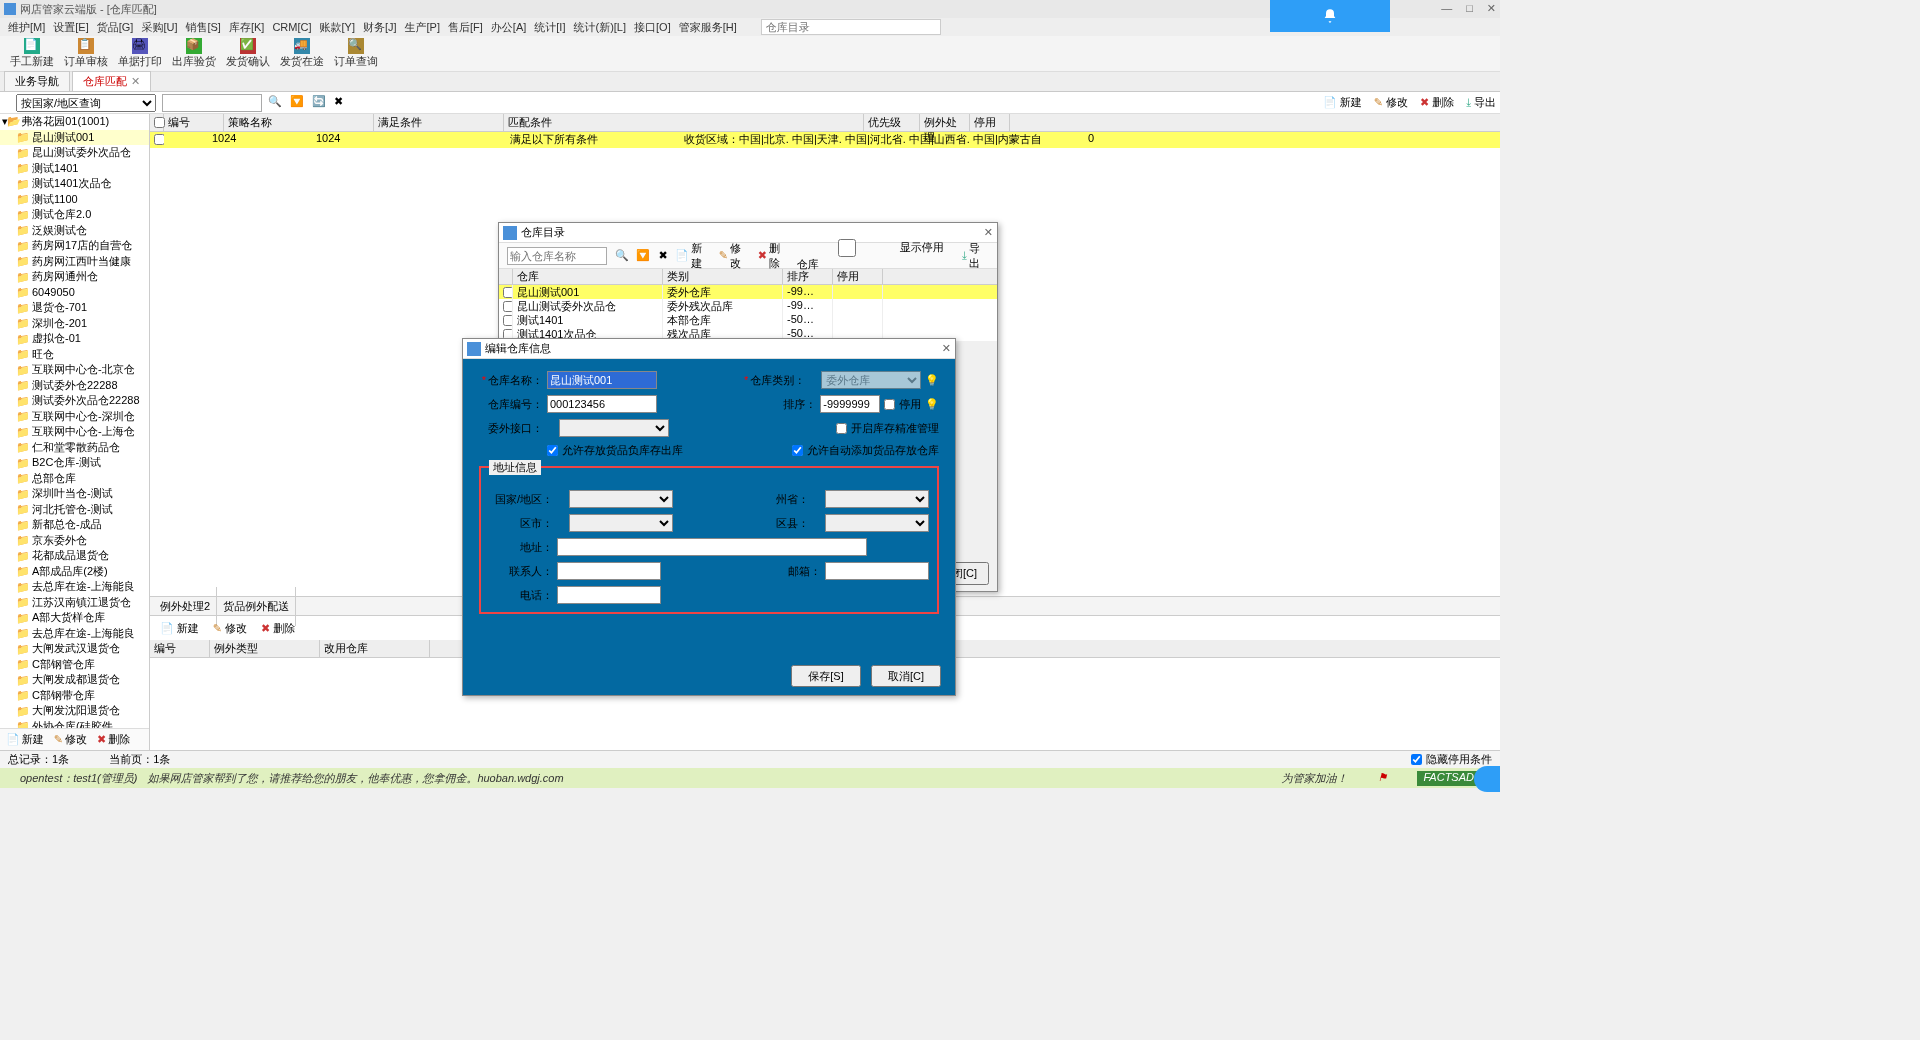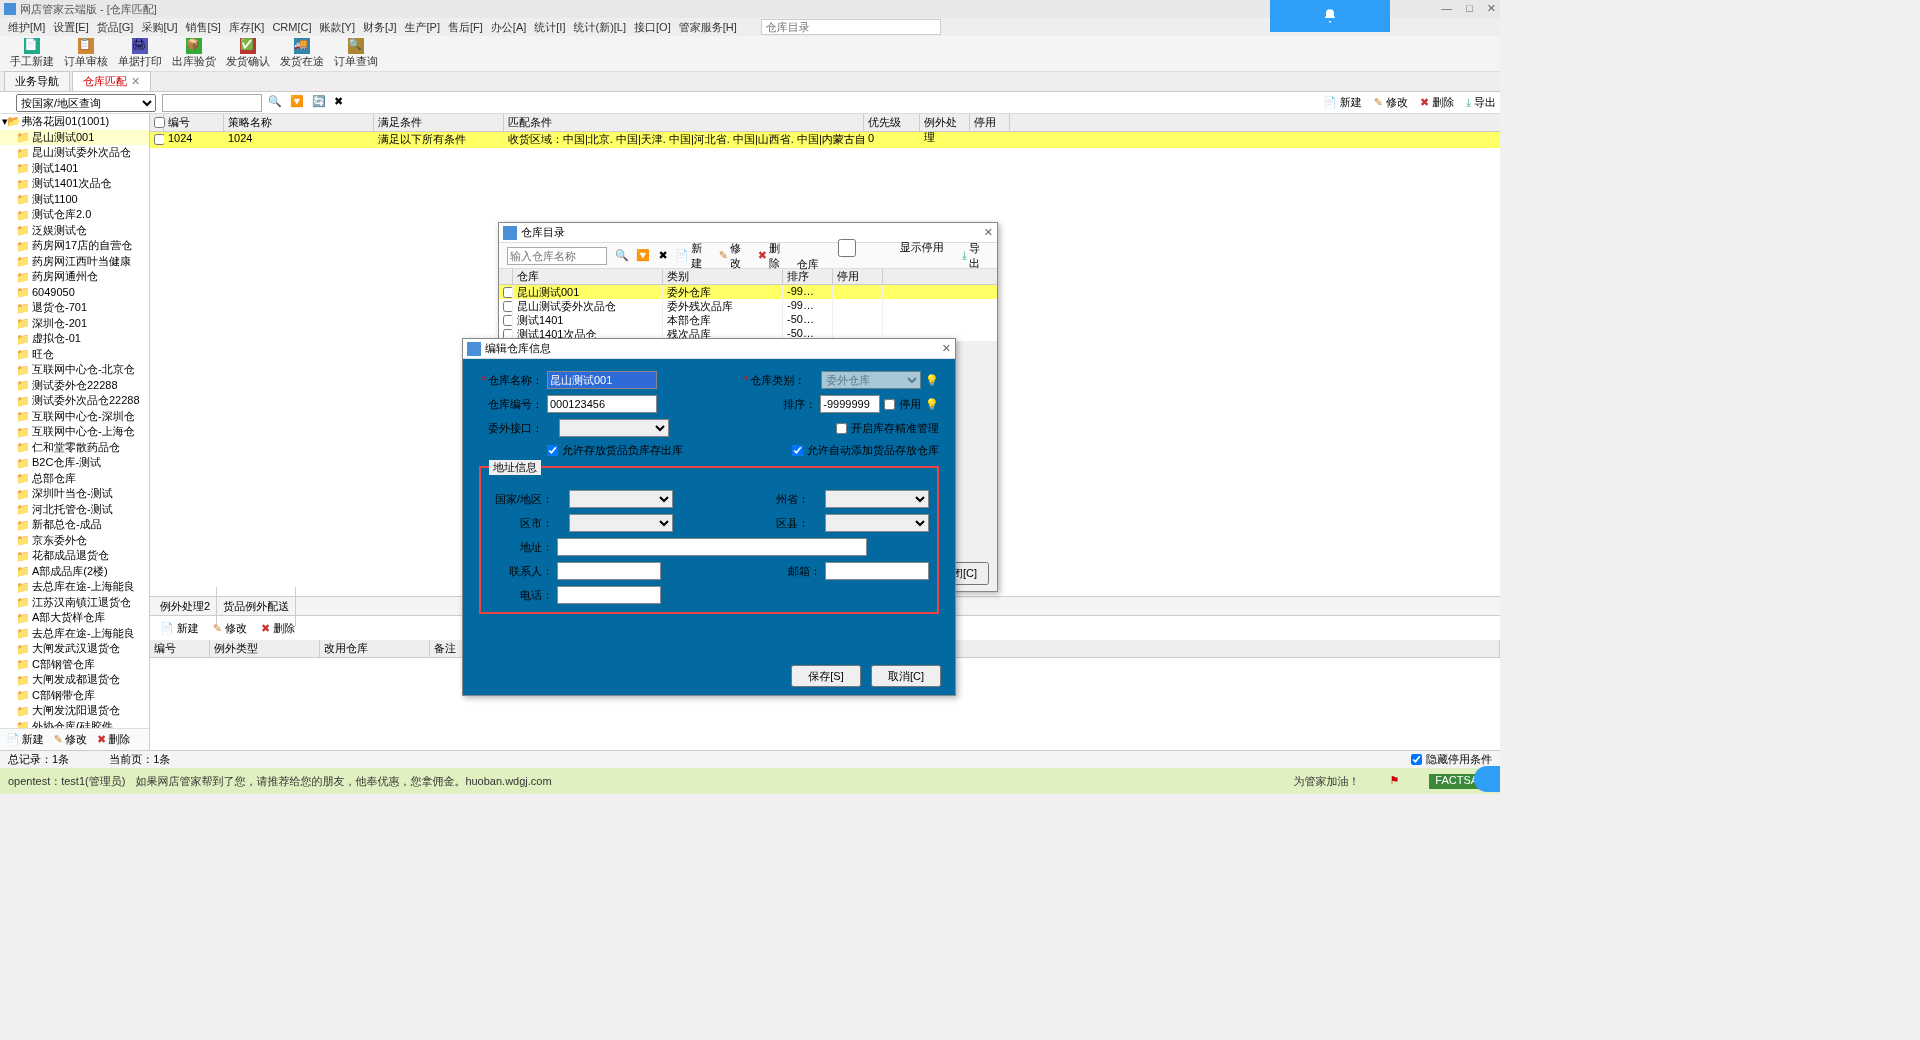--- a/index.html
+++ b/index.html
@@ -48,36 +48,36 @@
 .tree .node.sel { background:#ffffcc; }
 .tree .node span { overflow:hidden; text-overflow:clip; }
 .tree .botbtns { position:absolute; bottom:0; left:0; right:0; height:22px; border-top:1px solid #ddd; display:flex; align-items:center; gap:10px; padding:0 6px; background:#fafafa; }
 .tree .botbtns .act { display:flex; align-items:center; gap:2px; cursor:pointer; }
 
 .gridwrap { flex:1; display:flex; flex-direction:column; background:#fff; }
 .grid { flex:1; position:relative; }
 .grid .hdr { display:flex; background:#eee; border-bottom:1px solid #ccc; height:18px; }
 .grid .hdr div { border-right:1px solid #ccc; padding:1px 4px; }
 .grid .row { display:flex; height:16px; }
-.grid .row.hl { background:#ffff66; }
+.grid .row.hl { background:#ffff66;gap:44px; }
 .grid .row div { padding:0 4px; overflow:hidden; white-space:nowrap; }
 
 
 .lowtabs { height:20px; border-top:1px solid #ccc; border-bottom:1px solid #ccc; display:flex; align-items:center; padding:0 4px; background:#f4f4f4; }
 .lowtabs span { padding:12px 6px; border-right:1px solid #ccc; cursor:pointer; }
 .lowtb { height:24px; display:flex; align-items:center; gap:14px; padding:0 10px; }
 .lowtb .act { display:flex; align-items:center; gap:3px; cursor:pointer; }
 .lowgrid { height:110px; }
 .lowgrid .hdr { display:flex; background:#eee; border-bottom:1px solid #ccc; height:18px; }
 .lowgrid .hdr div { border-right:1px solid #ccc; padding:1px 4px; }
 
 
 .statbar1 { height:18px; border-top:1px solid #ccc; display:flex; align-items:center; padding:0 8px; background:#f4f4f4; gap:40px; }
 .statbar1 .right { margin-left:auto; display:flex; align-items:center; gap:4px; }
-.statbar2 { height:26px; background:#e0f0c0; display:flex; align-items:center; padding:0 8px; color:#333; }
+.statbar2 { height:20px; background:#e0f0c0; display:flex; align-items:center; padding:0 20px; color:#333;font-style:italic; }
 .statbar2 .r { margin-left:auto; display:flex; gap:30px; }
 .statbar2 .r .f { color:#c00; }
 .statbar2 .r .g { background:#3a8a3a; color:#fff; padding:0 6px; }
 
 
 .modal { position:absolute; background:#f0f0f0; border:1px solid #888; box-shadow:2px 2px 6px rgba(0,0,0,.3); }
 .modal .mtitle { height:20px; background:#fff; display:flex; align-items:center; padding:0 4px; border-bottom:1px solid #ddd; }
 .modal .mtitle .ic { width:14px; height:14px; background:#4a90d9; margin-right:4px; }
 .modal .mtitle .x { margin-left:auto; cursor:pointer; color:#666; }
 .m1 { left:498px; top:222px; width:500px; height:370px; }
@@ -444,21 +444,20 @@
       <div class="act">
           <span style="color:#c33">✖</span>
           <span>删除</span>
         </div>
     </div>
     <div class="lowgrid">
       <div class="hdr">
         <div style="width:60px">编号</div>
         <div style="width:110px">例外类型</div>
         <div style="width:110px">改用仓库</div>
-        <div style="flex:1">备注</div>
       </div>
     </div>
   </div>
 </div>
 
 <div class="statbar1">
   <span>总记录：1条</span>
   <span>当前页：1条</span>
   <div class="right">
       <input type="checkbox" checked="" style="">

